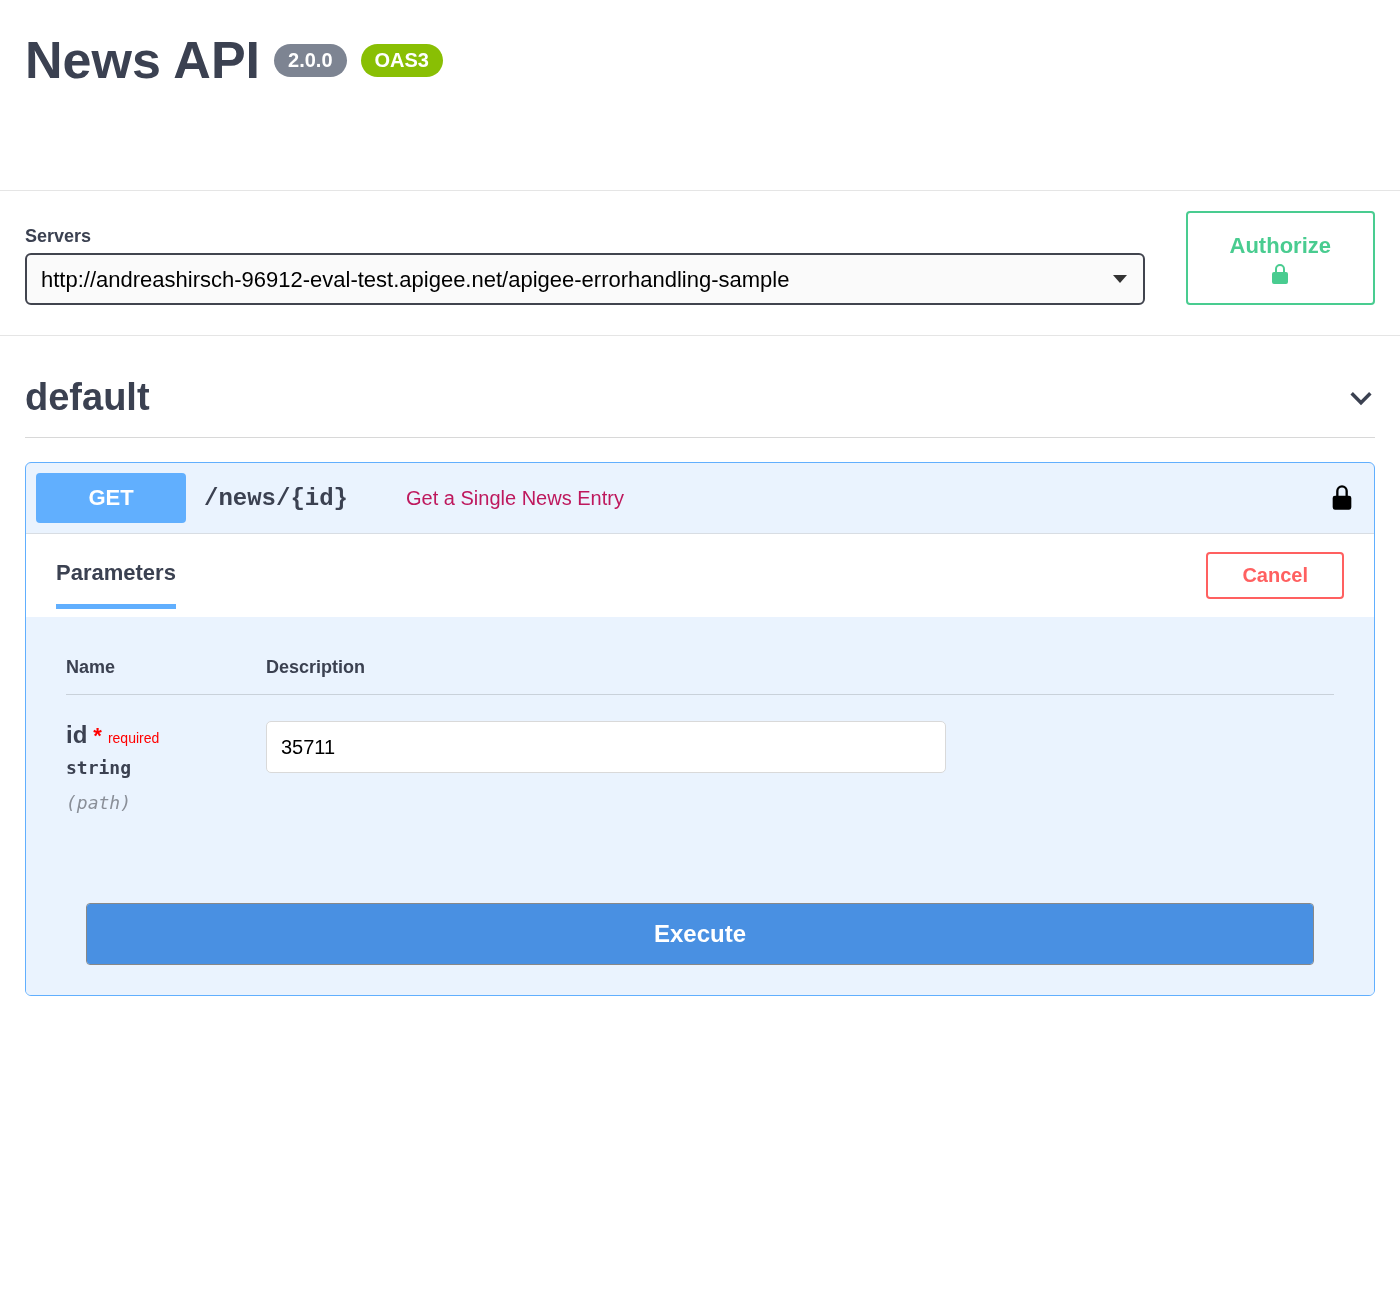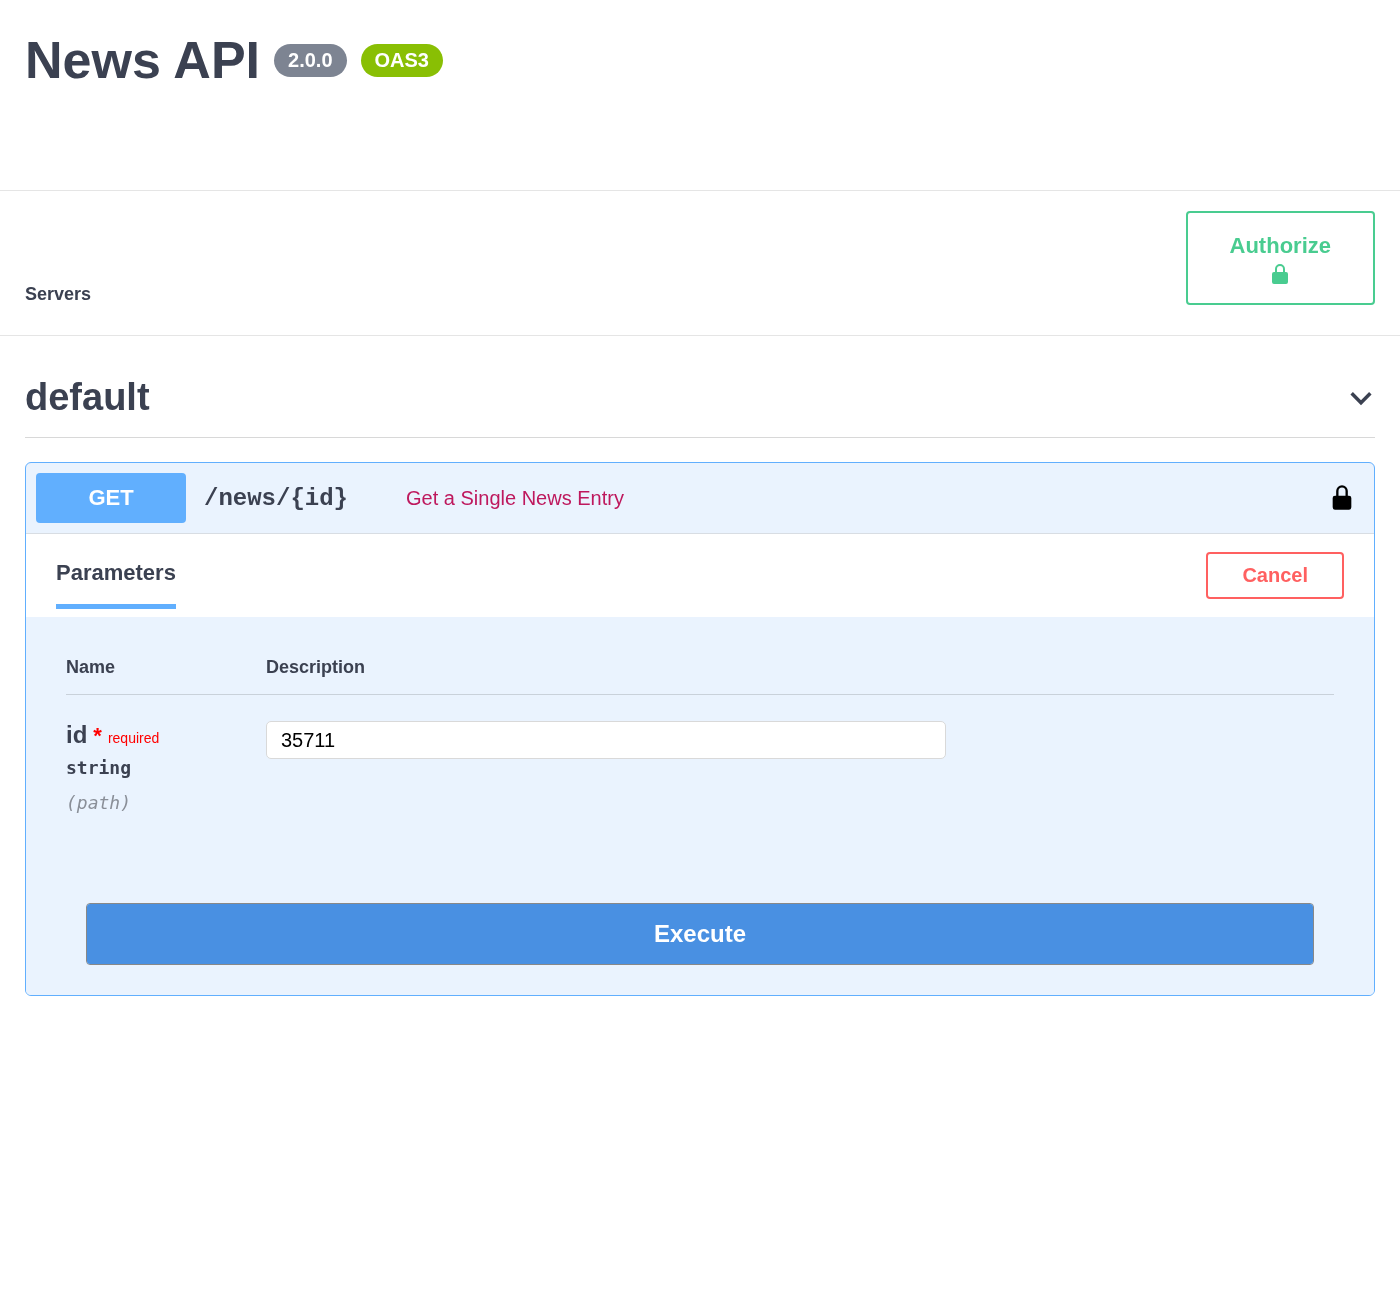--- a/index.html
+++ b/index.html
@@ -236,21 +236,21 @@
   }
   .param-in {
     font-family: "SFMono-Regular", Consolas, monospace;
     font-size: 18px;
     font-style: italic;
     color: #8a8f98;
     margin-top: 14px;
   }
   .param-input {
     width: 680px;
-    height: 38px;
+    height: 52px;
     font-size: 20px;
     padding: 8px 14px;
     border: 1px solid #d9d9d9;
     border-radius: 5px;
     background: #fff;
   }
 
   
   .action-row {
     display: flex;
@@ -288,20 +288,25 @@
   <div class="title-row">
     <h1 class="api-title">News API</h1>
     <span class="version-badge">2.0.0</span>
     <span class="oas-badge">OAS3</span>
   </div>
 </div>
 
 <div class="servers-bar">
   <div class="servers-col">
     <span class="servers-label">Servers</span>
+    <div class="select-wrap">
+      <select class="server-select">
+        <option>http://andreashirsch-96912-eval-test.apigee.net/apigee-errorhandling-sample</option>
+      </select>
+    </div>
   </div>
   <button class="authorize-btn">
     <span>Authorize</span>
     <svg class="lock-icon-green" viewBox="0 0 20 22" fill="#49cc90">
       <path d="M5 9V6a5 5 0 0 1 10 0v3h1a2 2 0 0 1 2 2v8a2 2 0 0 1-2 2H4a2 2 0 0 1-2-2v-8a2 2 0 0 1 2-2h1zm2 0h6V6a3 3 0 0 0-6 0v3z"></path>
     </svg>
   </button>
 </div>
 
 <div class="tag-section">

